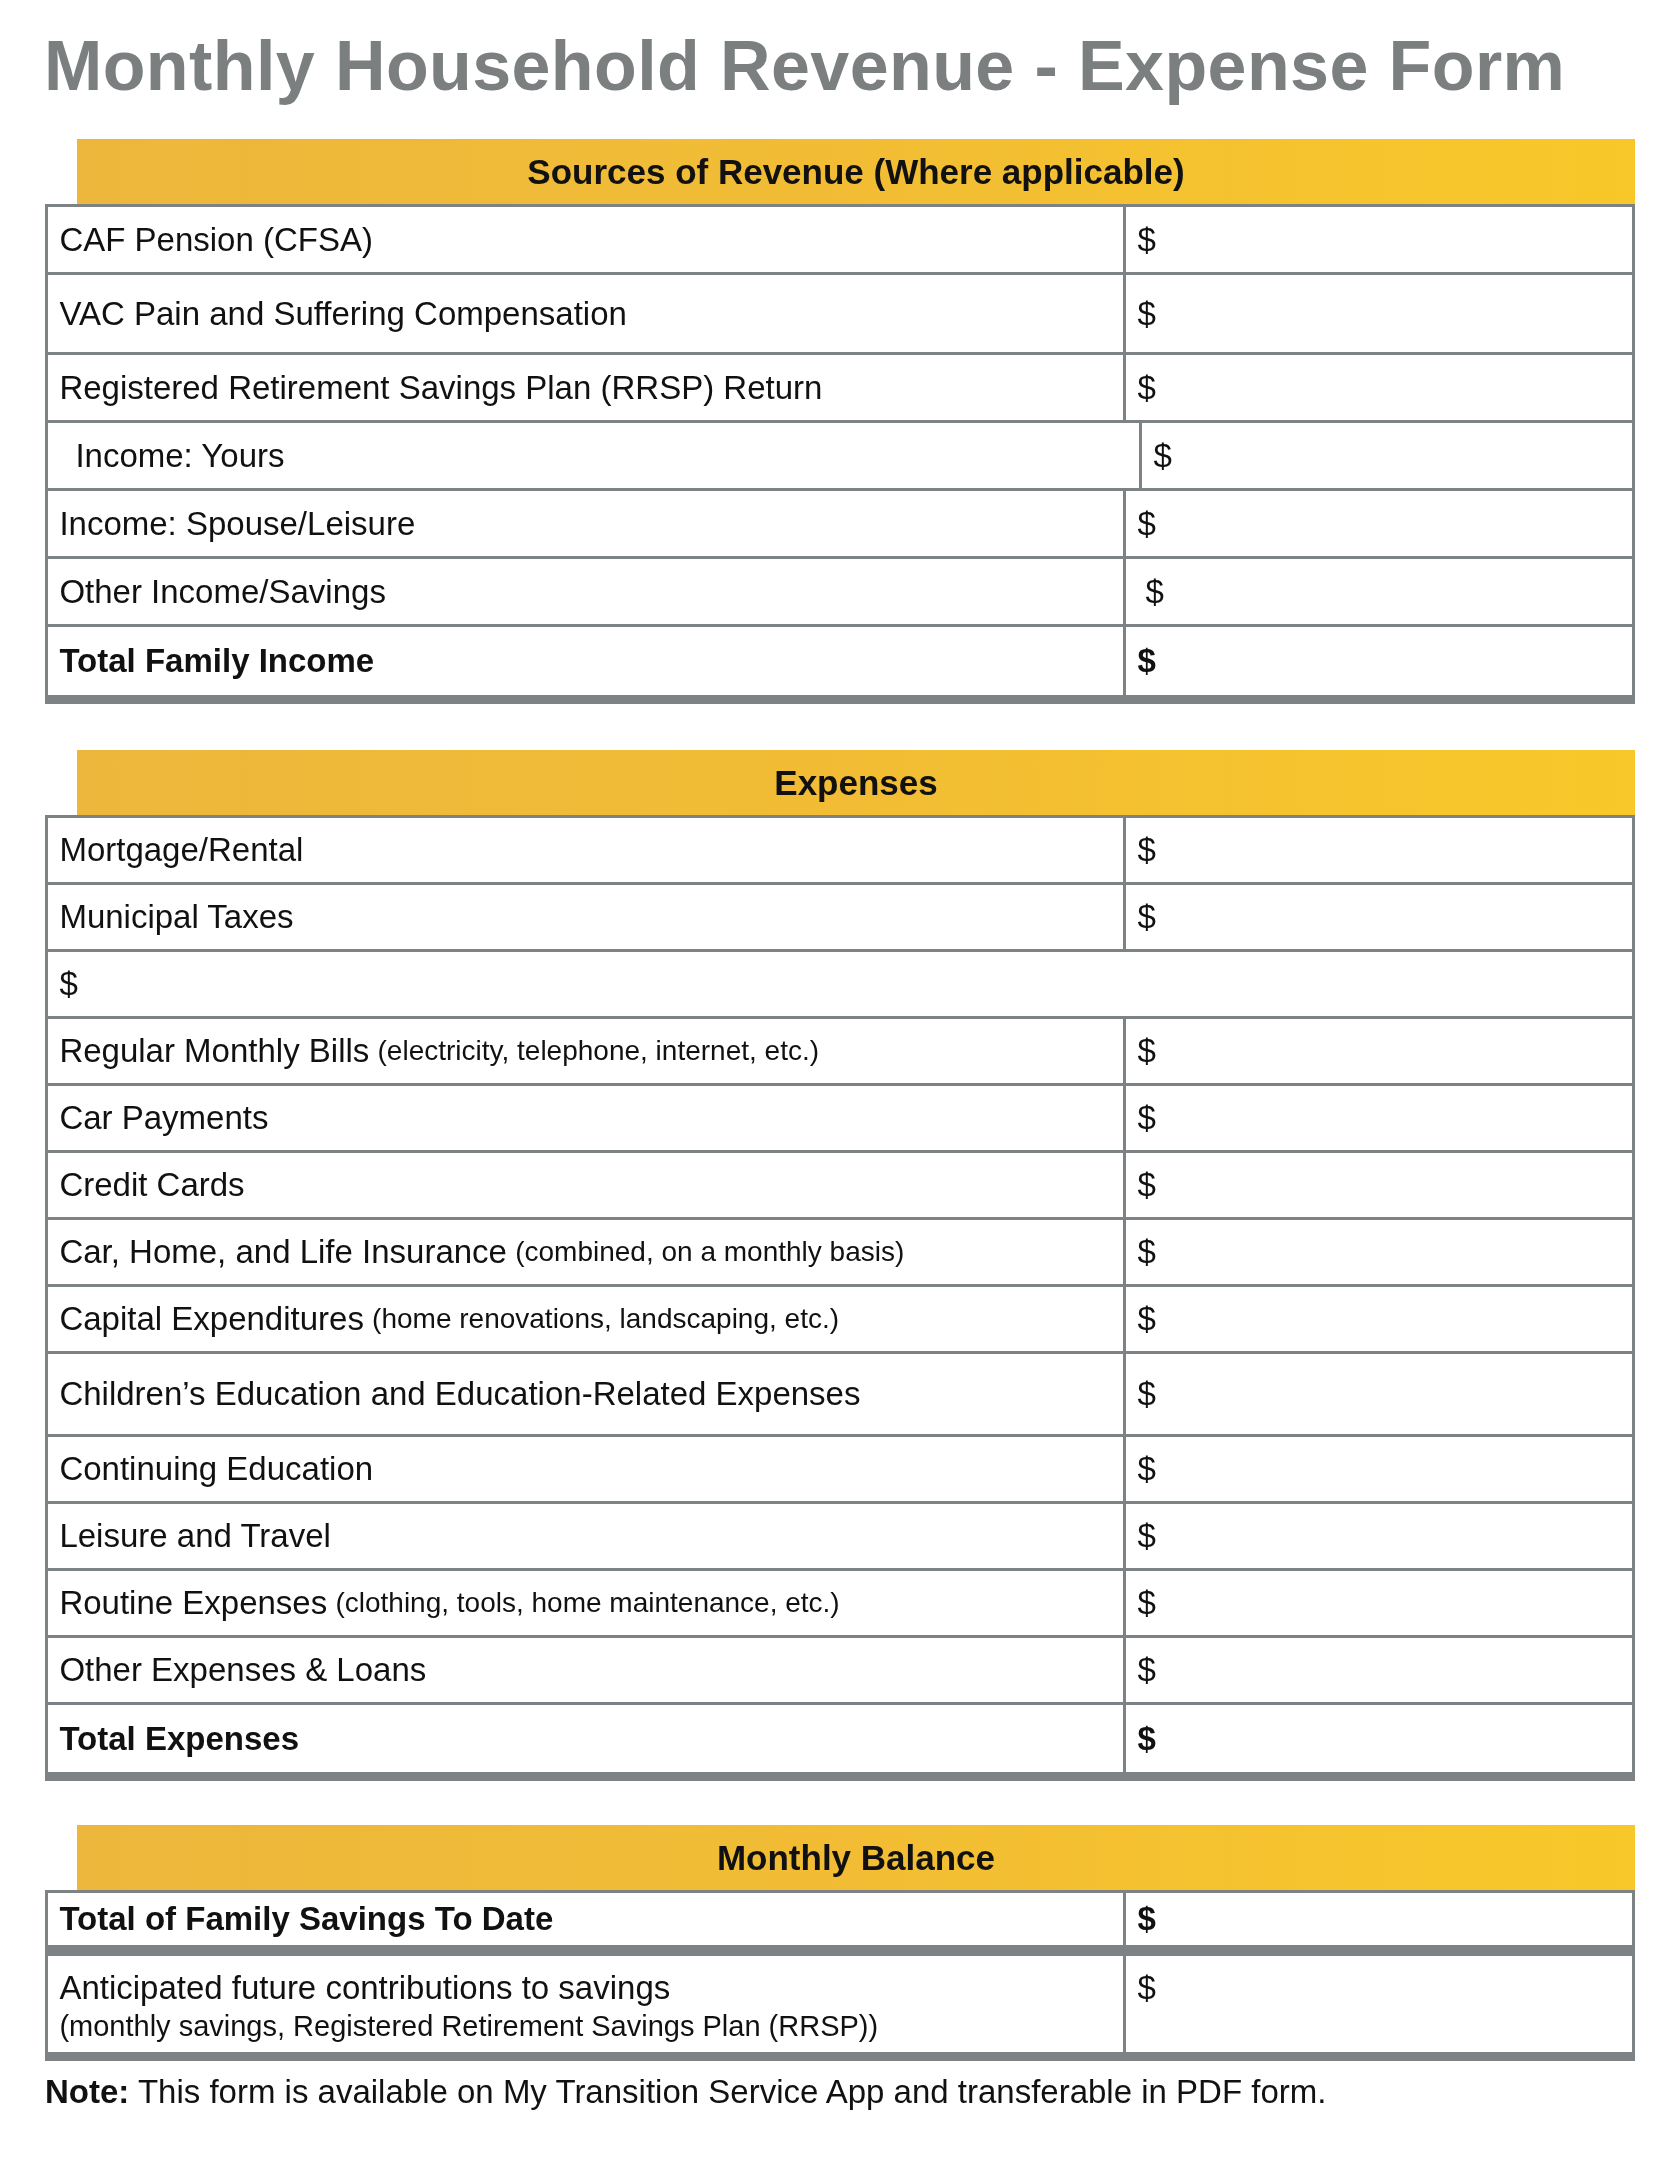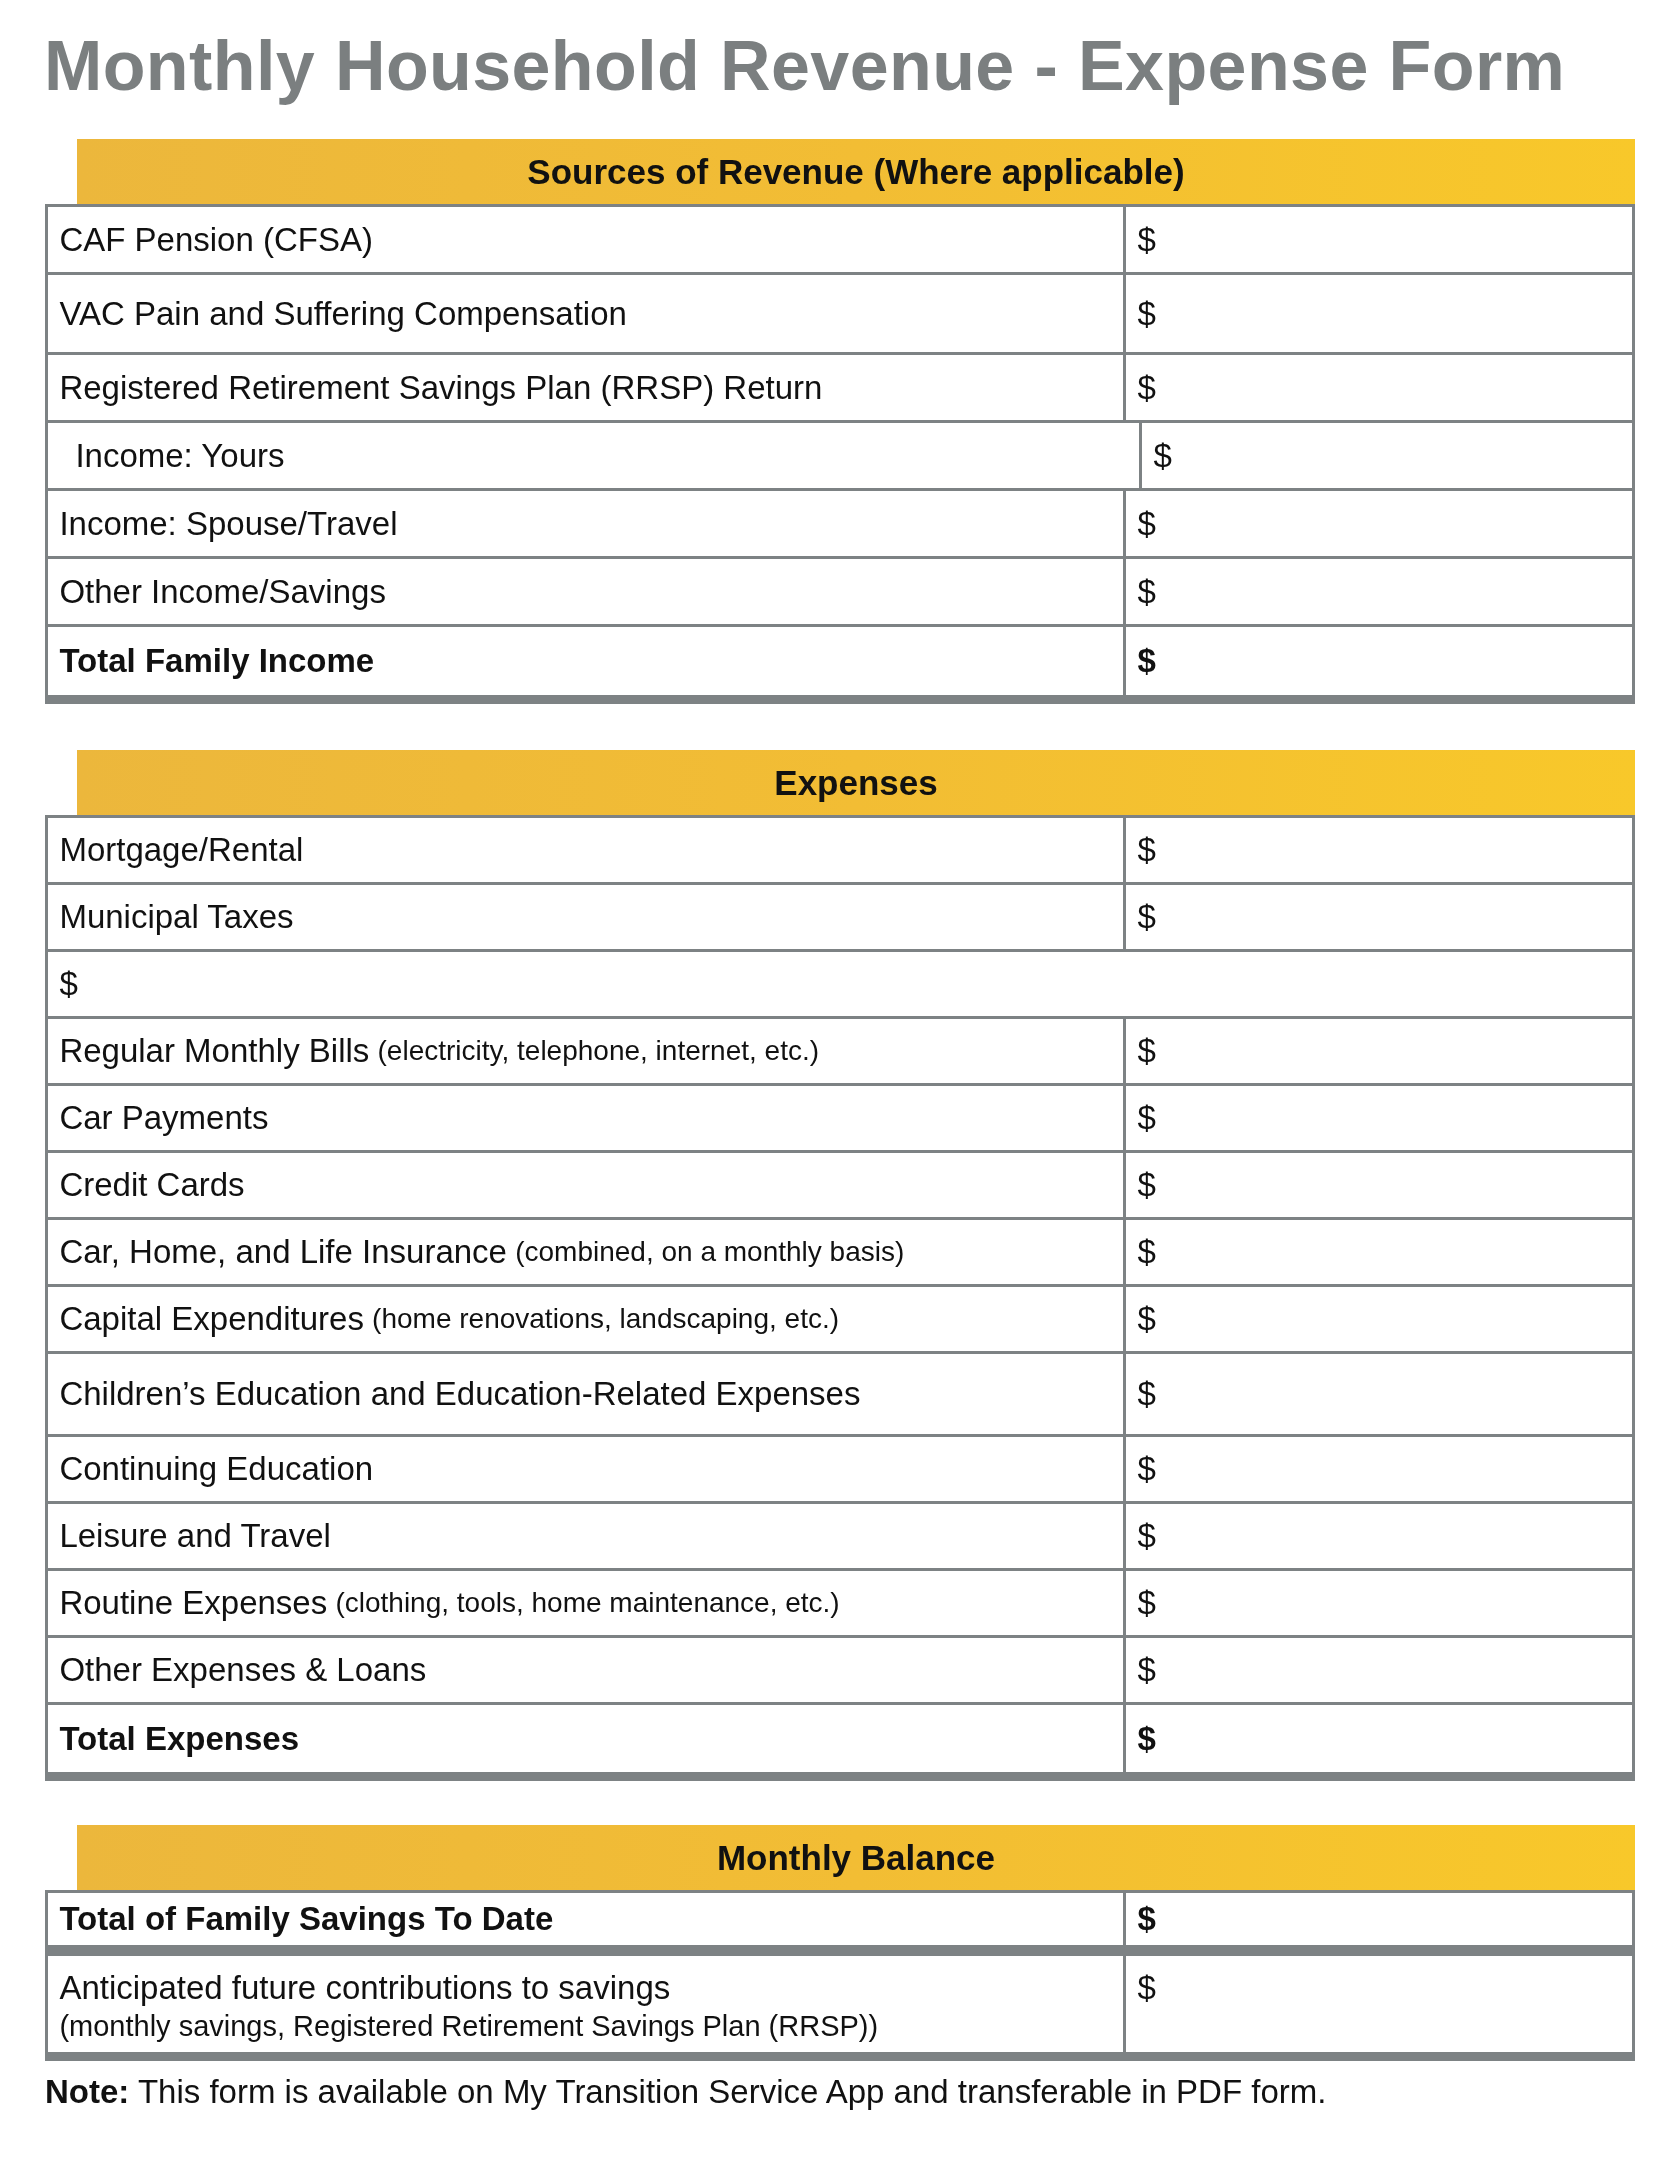--- a/index.html
+++ b/index.html
@@ -88,28 +88,28 @@
         <div class="label-cell">
           <span>Income: Yours</span>
         </div>
         <div class="value-cell">
           <span>$</span>
           <input class="value-input" value="" style="">
         </div>
       </div>
       <div class="row" style="height: 68px;">
         <div class="label-cell">
-          <span>Income: Spouse/Travel</span>
-        </div>
-        <div class="value-cell">
-          <span>$</span>
-          <input class="value-input" value="" style="">
-        </div>
-      </div>
-      <div class="row" style="height: 68px;">
+          <span>Income: Spouse/Leisure</span>
+        </div>
+        <div class="value-cell">
+          <span>$</span>
+          <input class="value-input" value="" style="">
+        </div>
+      </div>
+      <div class="row" style="height: 68px; gap: 8px;">
         <div class="label-cell">
           <span>Other Income/Savings</span>
         </div>
         <div class="value-cell">
           <span>$</span>
           <input class="value-input" value="" style="">
         </div>
       </div>
       <div class="row" style="height: 68px;">
         <div class="label-cell bold">Total Family Income</div>

